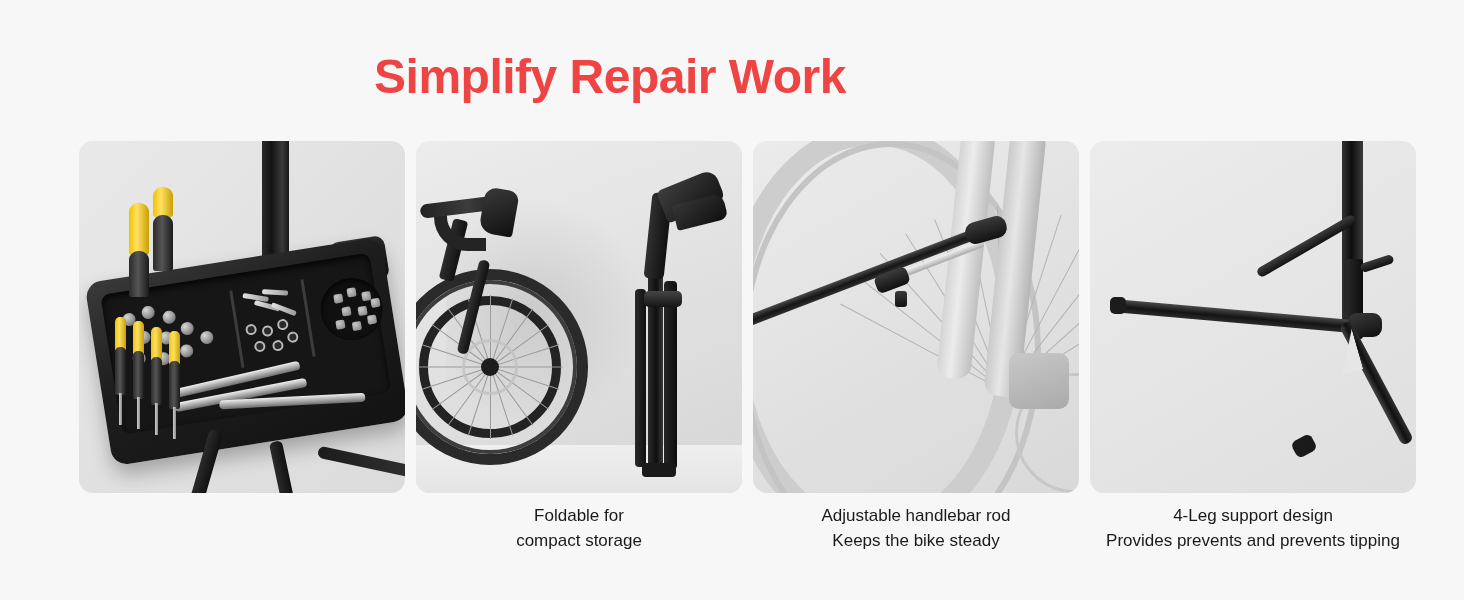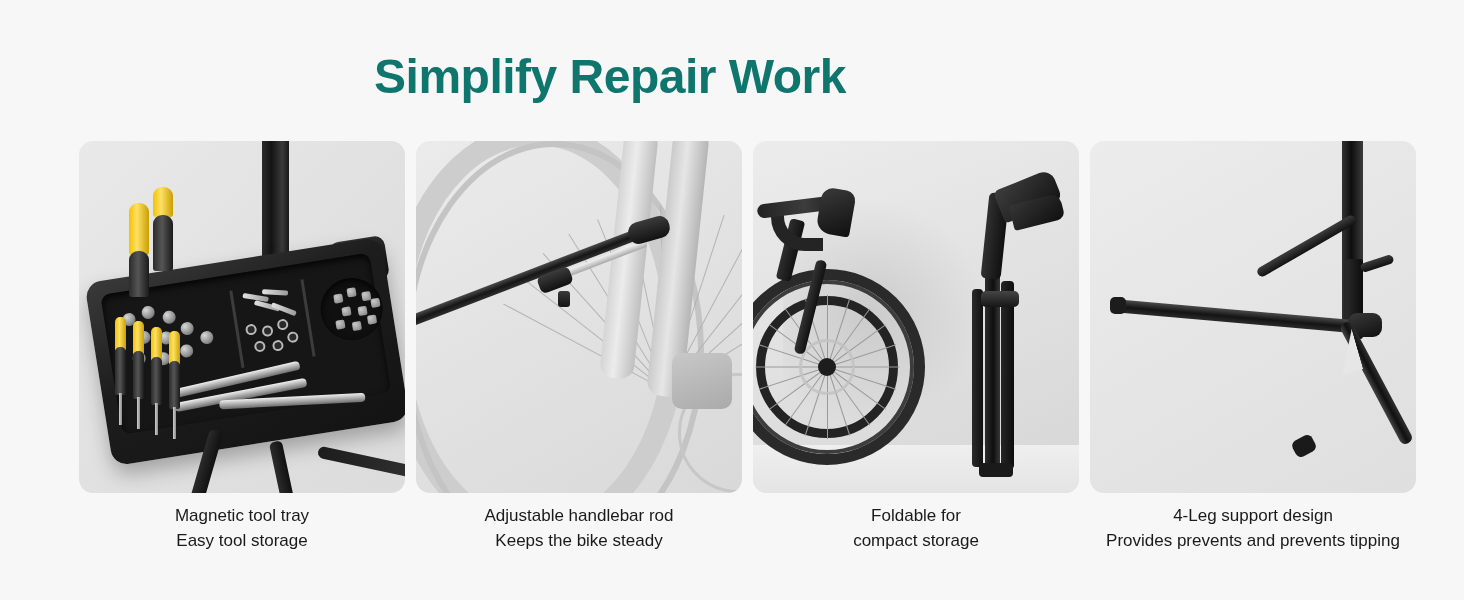--- a/index.html
+++ b/index.html
@@ -24,21 +24,21 @@
   .headline {
     position: absolute;
     top: 48px;
     left: 0;
     width: 1220px;
     text-align: center;
     font-size: 48px;
     line-height: 58px;
     font-weight: bold;
     letter-spacing: -0.5px;
-    color: #0f766e;
+    color: #ef4444;
     white-space: nowrap;
   }
 
   
   .feature-row {
     position: absolute;
     top: 141px;
     left: 79px;
     width: 1306px;
     display: flex;
@@ -417,57 +417,20 @@
         <div class="sd-small sd-h-yellow" style="left:72px;top:186px;height:34px"></div>
         <div class="sd-small sd-h-black" style="left:72px;top:216px;height:48px"></div>
         <div class="sd-shaft" style="left:76px;top:262px;height:32px"></div>
         <div class="sd-small sd-h-yellow" style="left:90px;top:190px;height:34px"></div>
         <div class="sd-small sd-h-black" style="left:90px;top:220px;height:48px"></div>
         <div class="sd-shaft" style="left:94px;top:266px;height:32px"></div>
         <div class="legA"></div>
         <div class="legB"></div>
         <div class="legC"></div>
       </div>
-      <div class="card-caption">
-        <span class="cap-line">Magnetic tool tray</span>
-        <span class="cap-line">Easy tool storage</span>
-      </div>
-    </div>
-
-    <div class="feature-card">
-      <div class="card-media p3">
-        <div class="tire"></div>
-        <div class="tire-in"></div>
-        <div class="spoke3" style="transform:rotate(118deg)"></div>
-        <div class="spoke3" style="transform:rotate(128deg)"></div>
-        <div class="spoke3" style="transform:rotate(138deg)"></div>
-        <div class="spoke3" style="transform:rotate(148deg)"></div>
-        <div class="spoke3" style="transform:rotate(158deg)"></div>
-        <div class="spoke3" style="transform:rotate(168deg)"></div>
-        <div class="spoke3" style="transform:rotate(178deg)"></div>
-        <div class="spoke3" style="transform:rotate(188deg)"></div>
-        <div class="spoke3" style="transform:rotate(198deg)"></div>
-        <div class="spoke3" style="transform:rotate(208deg)"></div>
-        <div class="spoke3" style="transform:rotate(218deg)"></div>
-        <div class="spoke3" style="transform:rotate(228deg)"></div>
-        <div class="spoke3" style="transform:rotate(238deg)"></div>
-        <div class="rotor3"></div>
-        <div class="fork-leg"></div>
-        <div class="fork-leg2"></div>
-        <div class="hub3"></div>
-        <div class="rod"></div>
-        <div class="rod-inner"></div>
-        <div class="rod-collar"></div>
-        <div class="rod-knob"></div>
-        <div class="rod-mount"></div>
-      </div>
-      <div class="card-caption">
-        <span class="cap-line">Adjustable handlebar rod</span>
-        <span class="cap-line">Keeps the bike steady</span>
-      </div>
     </div>
 
     <div class="feature-card">
       <div class="card-media p2">
         <div class="shadow-soft"></div>
         <div class="floor"></div>
         <div class="wheel">
           <div class="rim"></div>
           <div class="spoke" style="transform:rotate(0deg)"></div>
           <div class="spoke" style="transform:rotate(18deg)"></div>
@@ -506,20 +469,53 @@
         <div class="knob"></div>
         <div class="foot"></div>
       </div>
       <div class="card-caption">
         <span class="cap-line">Foldable for</span>
         <span class="cap-line">compact storage</span>
       </div>
     </div>
 
     <div class="feature-card">
+      <div class="card-media p3">
+        <div class="tire"></div>
+        <div class="tire-in"></div>
+        <div class="spoke3" style="transform:rotate(118deg)"></div>
+        <div class="spoke3" style="transform:rotate(128deg)"></div>
+        <div class="spoke3" style="transform:rotate(138deg)"></div>
+        <div class="spoke3" style="transform:rotate(148deg)"></div>
+        <div class="spoke3" style="transform:rotate(158deg)"></div>
+        <div class="spoke3" style="transform:rotate(168deg)"></div>
+        <div class="spoke3" style="transform:rotate(178deg)"></div>
+        <div class="spoke3" style="transform:rotate(188deg)"></div>
+        <div class="spoke3" style="transform:rotate(198deg)"></div>
+        <div class="spoke3" style="transform:rotate(208deg)"></div>
+        <div class="spoke3" style="transform:rotate(218deg)"></div>
+        <div class="spoke3" style="transform:rotate(228deg)"></div>
+        <div class="spoke3" style="transform:rotate(238deg)"></div>
+        <div class="rotor3"></div>
+        <div class="fork-leg"></div>
+        <div class="fork-leg2"></div>
+        <div class="hub3"></div>
+        <div class="rod"></div>
+        <div class="rod-inner"></div>
+        <div class="rod-collar"></div>
+        <div class="rod-knob"></div>
+        <div class="rod-mount"></div>
+      </div>
+      <div class="card-caption">
+        <span class="cap-line">Adjustable handlebar rod</span>
+        <span class="cap-line">Keeps the bike steady</span>
+      </div>
+    </div>
+
+    <div class="feature-card">
       <div class="card-media p4">
         <div class="mast"></div>
         <div class="mast-low"></div>
         <div class="brace"></div>
         <div class="leg-h"></div>
         <div class="leg-h-cap"></div>
         <div class="hinge"></div>
         <div class="lever"></div>
         <div class="leg-d"></div>
         <div class="leg-d-cap"></div>

